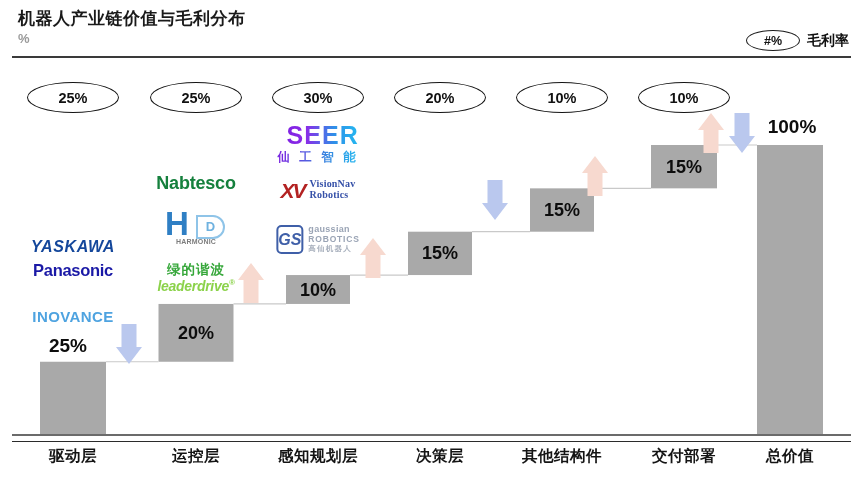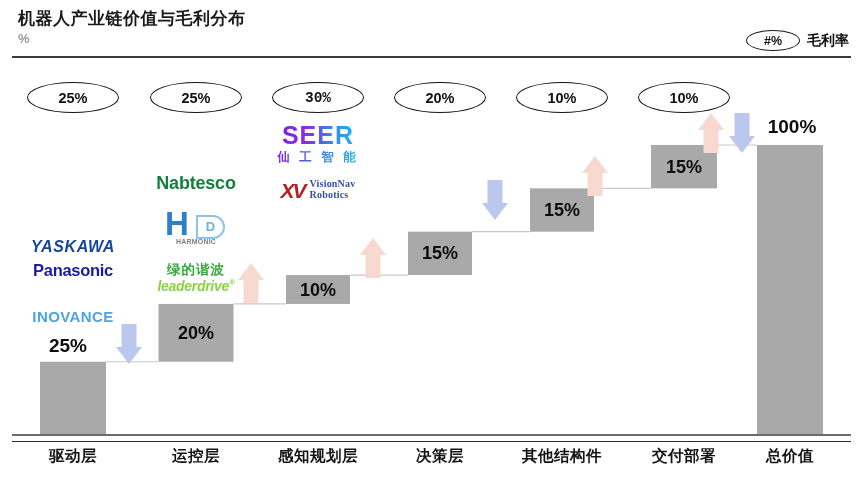--- a/index.html
+++ b/index.html
@@ -231,21 +231,21 @@
     font-style: italic;
     color: #8bd24a;
     letter-spacing: -0.3px;
     margin-top: 1px;
   }
   .logo-leader-en sup { font-size: 8px; }
 
   .logo-seer-wrap {
     position: absolute;
     transform: translateX(-50%);
-    text-align: center;
+    text-align: right;
   }
   .seer-mark {
     font-size: 25px;
     font-weight: 900;
     letter-spacing: 1px;
     background: linear-gradient(90deg, #7b1fe0 0%, #8b2ae8 35%, #2f8fe8 70%, #24b8f0 100%);
     -webkit-background-clip: text;
     background-clip: text;
     color: transparent;
     line-height: 26px;
@@ -374,21 +374,21 @@
   <div id="overlays">
       <div class="bar-val outside" style="left: 68px; top: 345.75px;">25%</div>
       <div class="bar-val" style="left: 196px; top: 332.85px;">20%</div>
       <div class="bar-val" style="left: 318px; top: 289.5px;">10%</div>
       <div class="bar-val" style="left: 440px; top: 253.375px;">15%</div>
       <div class="bar-val" style="left: 562px; top: 210.025px;">15%</div>
       <div class="bar-val" style="left: 684px; top: 166.675px;">15%</div>
       <div class="bar-val outside" style="left: 792px; top: 127px;">100%</div>
       <div class="margin-pill" style="left: 27px; top: 82px;">25%</div>
       <div class="margin-pill" style="left: 150px; top: 82px;">25%</div>
-      <div class="margin-pill" style="left: 272px; top: 82px; font-family: Liberation Mono, monospace;">30%</div>
+      <div class="margin-pill" style="left: 272px; top: 82px;">30%</div>
       <div class="margin-pill" style="left: 394px; top: 82px;">20%</div>
       <div class="margin-pill" style="left: 516px; top: 82px;">10%</div>
       <div class="margin-pill" style="left: 638px; top: 82px;">10%</div>
     </div>
 
   <div class="logo logo-yaskawa" style="left:73px; top:217px;margin-top:22px;">YASKAWA</div>
   <div class="logo logo-panasonic" style="left:73px; top:262px;">Panasonic</div>
   <div class="logo logo-inovance" style="left:73px; top:309px;">INOVANCE</div>
 
   <div class="logo logo-nabtesco" style="left:196px; top:174px;">Nabtesco</div>
@@ -412,20 +412,28 @@
   </div>
 
   <div class="logo-visionnav" style="left:318px; top:178px;align-items:flex-end;">
     <div class="vn-mark">XV</div>
     <div class="vn-text">
       <div>VisionNav</div>
       <div>Robotics</div>
     </div>
   </div>
 
+  <div class="logo-gaussian" style="left:318px; top:224px;">
+    <div class="gs-mark">GS</div>
+    <div class="gs-text">
+      <div class="gs-t1">gaussian</div>
+      <div class="gs-t2">ROBOTICS</div>
+      <div class="gs-t3">高仙机器人</div>
+    </div>
+  </div>
 
   <div class="axis-line"></div>
   <div class="axis-rule2"></div>
   <div id="cat-labels">
       <div class="cat-label" style="left: 73px;">驱动层</div>
       <div class="cat-label" style="left: 196px;">运控层</div>
       <div class="cat-label" style="left: 318px;">感知规划层</div>
       <div class="cat-label" style="left: 440px;">决策层</div>
       <div class="cat-label" style="left: 562px;">其他结构件</div>
       <div class="cat-label" style="left: 684px;">交付部署</div>

